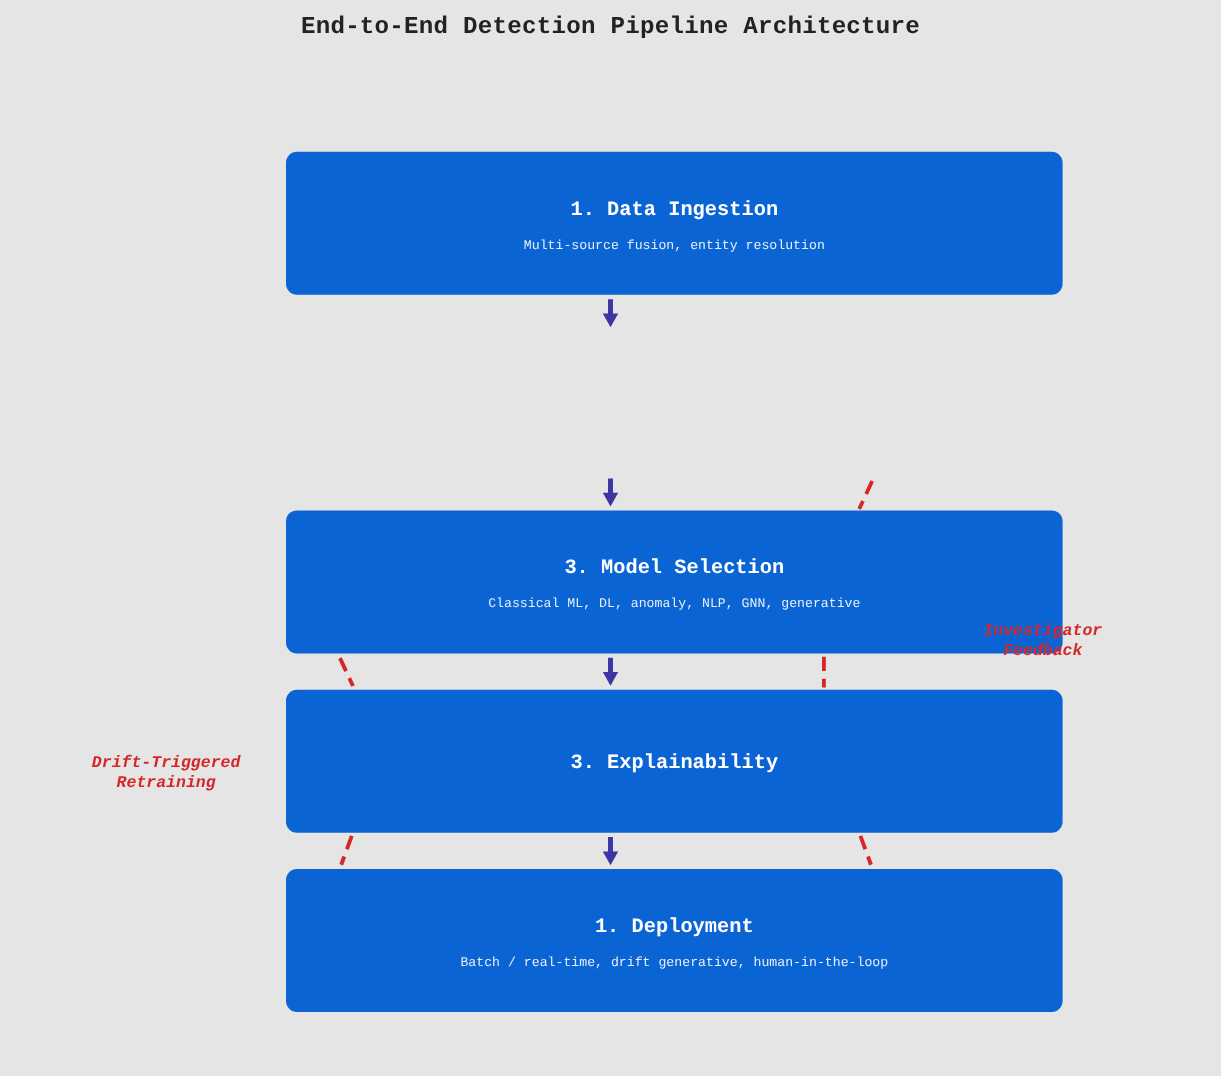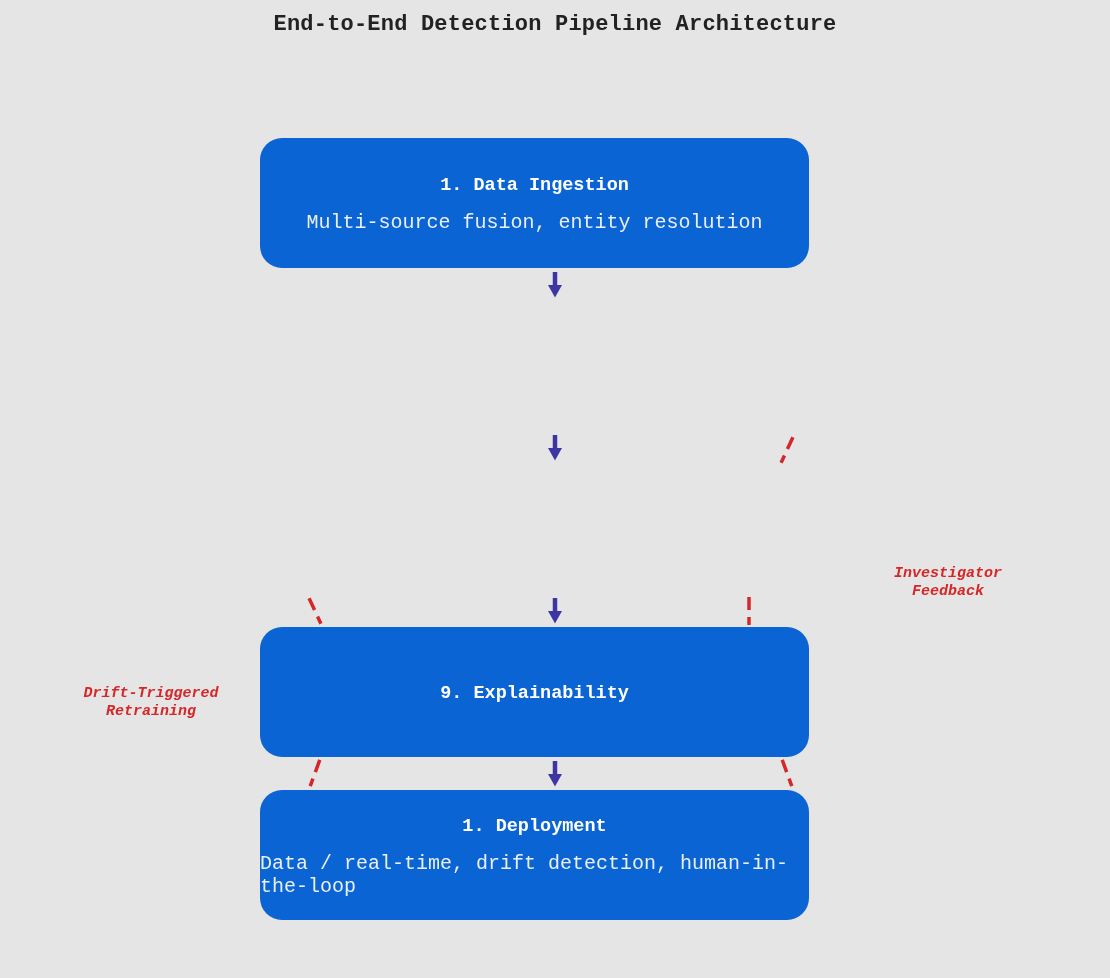--- a/index.html
+++ b/index.html
@@ -19,40 +19,40 @@
     margin: 0;
     text-align: center;
     font-size: 22px;
     font-weight: bold;
     color: #222222;
     letter-spacing: 0.2px;
   }
   .stage {
     position: absolute;
     left: 260px;
-    width: 549px;
+    width: 706px;
     height: 130px;
     background: #0b64d3;
-    border-radius: 22px;
+    border-radius: 10px;
     display: flex;
     flex-direction: column;
     align-items: center;
     justify-content: center;
     gap: 15px;
     box-sizing: border-box;
     padding-top: 3px;
   }
   .stage-title {
     color: #ffffff;
     font-size: 18.5px;
     font-weight: bold;
   }
   .stage-subtitle {
     color: #e9eff9;
-    font-size: 20px;
+    font-size: 12px;
     font-weight: normal;
   }
   .flow-arrow {
     position: absolute;
     left: 547px;
   }
   .dash-seg {
     position: absolute;
   }
   .fb-label {
@@ -72,28 +72,32 @@
 <div class="canvas">
 
   <h1 class="diagram-title">End-to-End Detection Pipeline Architecture</h1>
 
   <div class="stage" style="top:138px">
     <div class="stage-title">1. Data Ingestion</div>
     <div class="stage-subtitle">Multi-source fusion, entity resolution</div>
   </div>
 
 
+  <div class="stage" style="top:464px">
+    <div class="stage-title">3. Model Selection</div>
+    <div class="stage-subtitle">Classical ML, DL, anomaly, NLP, GNN, generative</div>
+  </div>
 
   <div class="stage" style="top:627px">
-    <div class="stage-title">9. Explainability</div>
+    <div class="stage-title">3. Explainability</div>
   </div>
 
   <div class="stage" style="top:790px">
     <div class="stage-title">1. Deployment</div>
-    <div class="stage-subtitle">Data / real-time, drift detection, human-in-the-loop</div>
+    <div class="stage-subtitle">Batch / real-time, drift generative, human-in-the-loop</div>
   </div>
 
   <svg class="flow-arrow" style="top:271px" width="16" height="27" viewBox="0 0 16 27">
     <line x1="8" y1="1" x2="8" y2="15" stroke="#3c35a2" stroke-width="4.5"></line>
     <polygon points="1,14 15,14 8,26.5" fill="#3c35a2"></polygon>
   </svg>
   <svg class="flow-arrow" style="top:434px" width="16" height="27" viewBox="0 0 16 27">
     <line x1="8" y1="1" x2="8" y2="15" stroke="#3c35a2" stroke-width="4.5"></line>
     <polygon points="1,14 15,14 8,26.5" fill="#3c35a2"></polygon>
   </svg>

